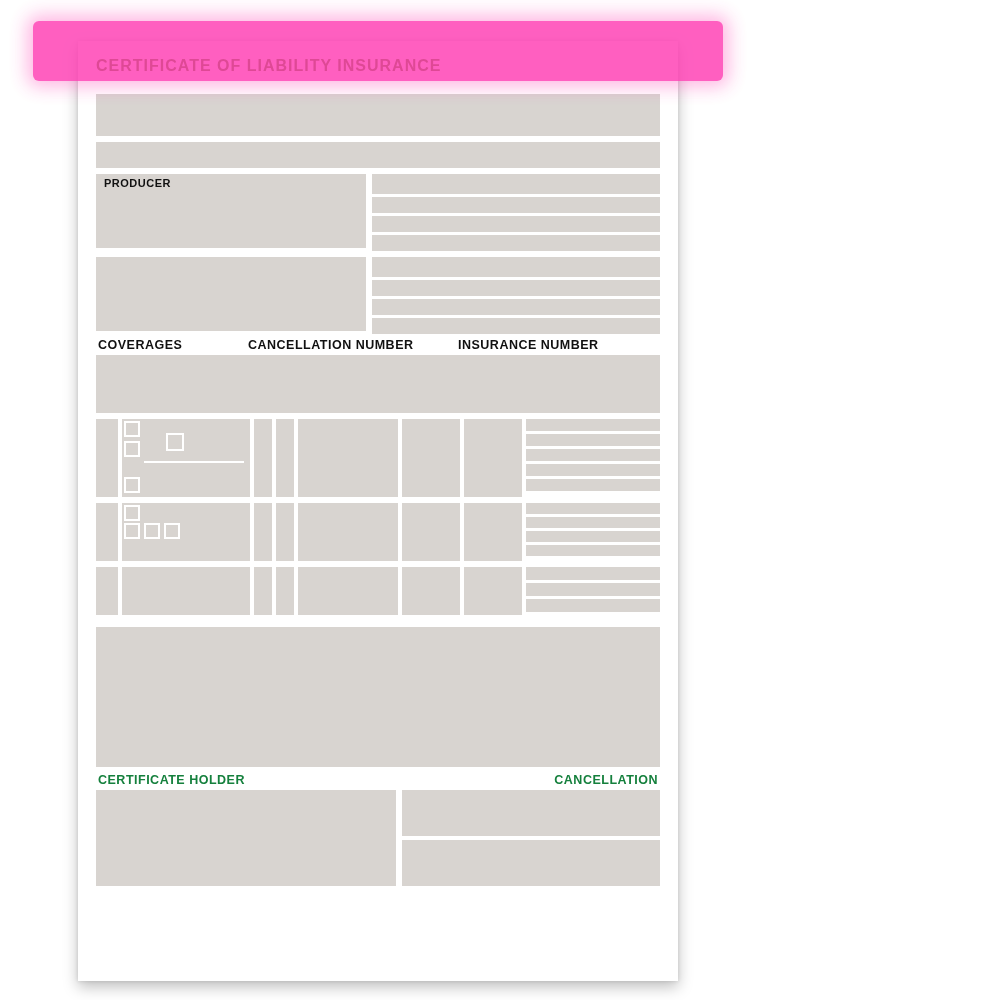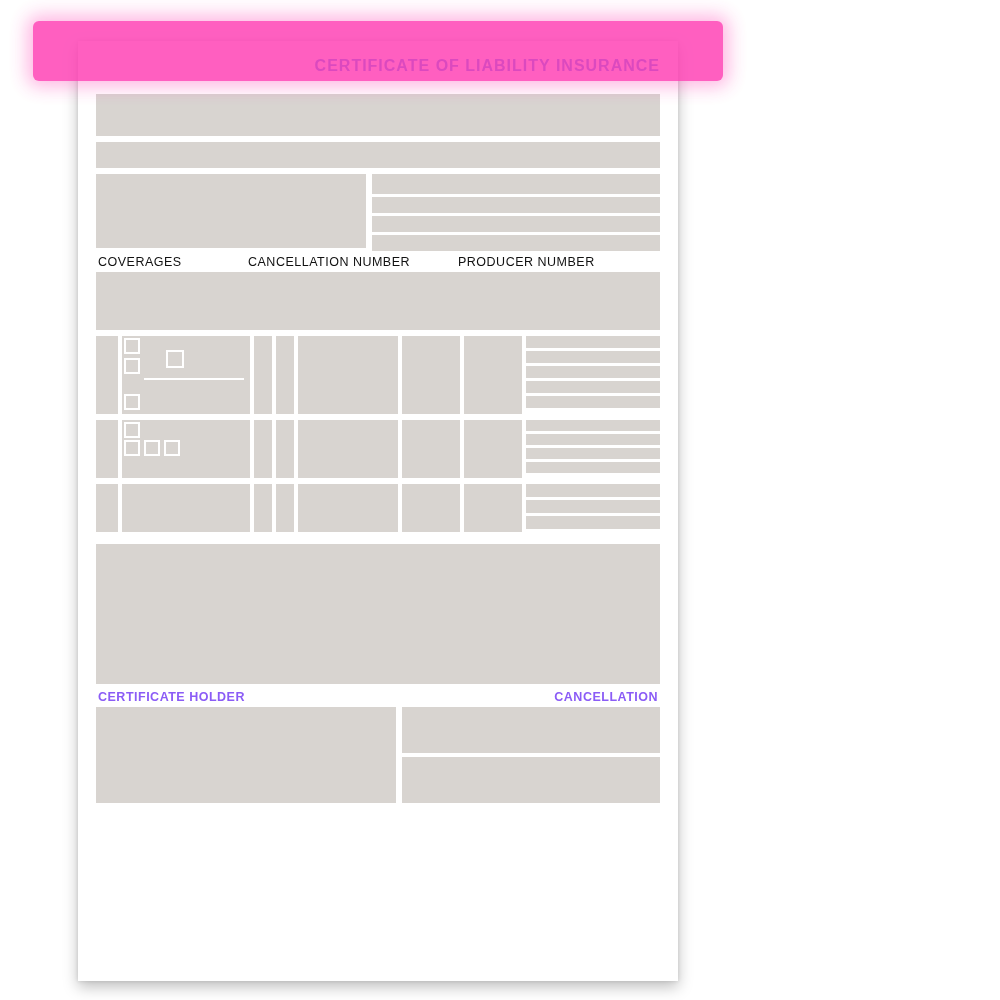--- a/index.html
+++ b/index.html
@@ -33,25 +33,25 @@
     left: 78px;
     top: 41px;
     width: 600px;
     height: 940px;
     background: #ffffff;
     box-shadow: 0 6px 14px rgba(0,0,0,0.25), 0 0 4px rgba(0,0,0,0.12);
     padding: 0 18px 18px 18px;
   }
 
   .doc-title {
-    text-align: right;
+    text-align: left;
     font-weight: bold;
     letter-spacing: 1px;
     font-size: 16px;
-    color: #3b82f6;
+    color: #4d7c0f;
     padding: 16px 0 19px 0;
   }
 
   .blk {
     background: #d8d4d0;
   }
 
   
   .bar-full { width: 100%; }
   .bar-top1 { height: 42px; }
@@ -78,21 +78,21 @@
   .r-line { height: 16px; width: 100%; }
   .r-line-first { height: 20px; }
 
   
   .secondrow-left { height: 74px; width: 100%; }
 
   
   .section-line {
     display: flex;
     font-size: 12.5px;
-    font-weight: normal;
+    font-weight: bold;
     letter-spacing: 0.5px;
     color: #111;
     margin-top: 4px;
     padding: 0 2px;
   }
   .section-line .s1 { flex: 0 0 150px; }
   .section-line .s2 { flex: 0 0 210px; }
   .section-line .s3 { flex: 1; text-align: left; }
 
   .coverages-banner { height: 58px; margin-top: 3px; }
@@ -134,21 +134,21 @@
 
   
   .desc-box { height: 140px; margin-top: 12px; }
 
   
   .ch-line {
     display:flex;
     font-size: 12.5px;
     font-weight: bold;
     letter-spacing: 0.5px;
-    color:#8b5cf6;
+    color:#15803d;
     margin-top: 6px;
     padding: 0 2px;
   }
   .ch-line .ch1 { flex: 0 0 320px; }
   .ch-line .ch2 { flex: 1; text-align: right; }
 
   .ch-row { display:flex; gap:6px; margin-top:3px; }
   .ch-left { flex:0 0 300px; height:96px; }
   .ch-right { flex:1; display:flex; flex-direction:column; gap:4px; }
   .ch-r1 { height:46px; }
@@ -160,37 +160,49 @@
 
 <div class="highlight-bar"></div>
 
 <div class="page">
 
   <div class="doc-title">CERTIFICATE OF LIABILITY INSURANCE</div>
 
   <div class="blk bar-full bar-top1"></div>
   <div class="blk bar-full bar-top2"></div>
 
+  <div class="row-split">
+    <div class="col-left">
+      <div class="blk producer-box"></div>
+      <div class="producer-label">PRODUCER</div>
+    </div>
+    <div class="col-right">
+      <div class="blk r-line r-line-first"></div>
+      <div class="blk r-line"></div>
+      <div class="blk r-line"></div>
+      <div class="blk r-line"></div>
+    </div>
+  </div>
 
   <div class="row-split">
     <div class="col-left">
       <div class="blk secondrow-left"></div>
     </div>
     <div class="col-right">
       <div class="blk r-line r-line-first"></div>
       <div class="blk r-line"></div>
       <div class="blk r-line"></div>
       <div class="blk r-line"></div>
     </div>
   </div>
 
   <div class="section-line">
     <div class="s1">COVERAGES</div>
     <div class="s2">CANCELLATION NUMBER</div>
-    <div class="s3">PRODUCER NUMBER</div>
+    <div class="s3">INSURANCE NUMBER</div>
   </div>
   <div class="blk bar-full coverages-banner"></div>
 
   <div class="gridrow h78">
     <div class="c-a">
         <div class="cell"></div>
       </div>
     <div class="c-b">
       <div class="cell"></div>
       <div class="sub" style="left:2px; top:2px; width:16px; height:16px;"></div>

